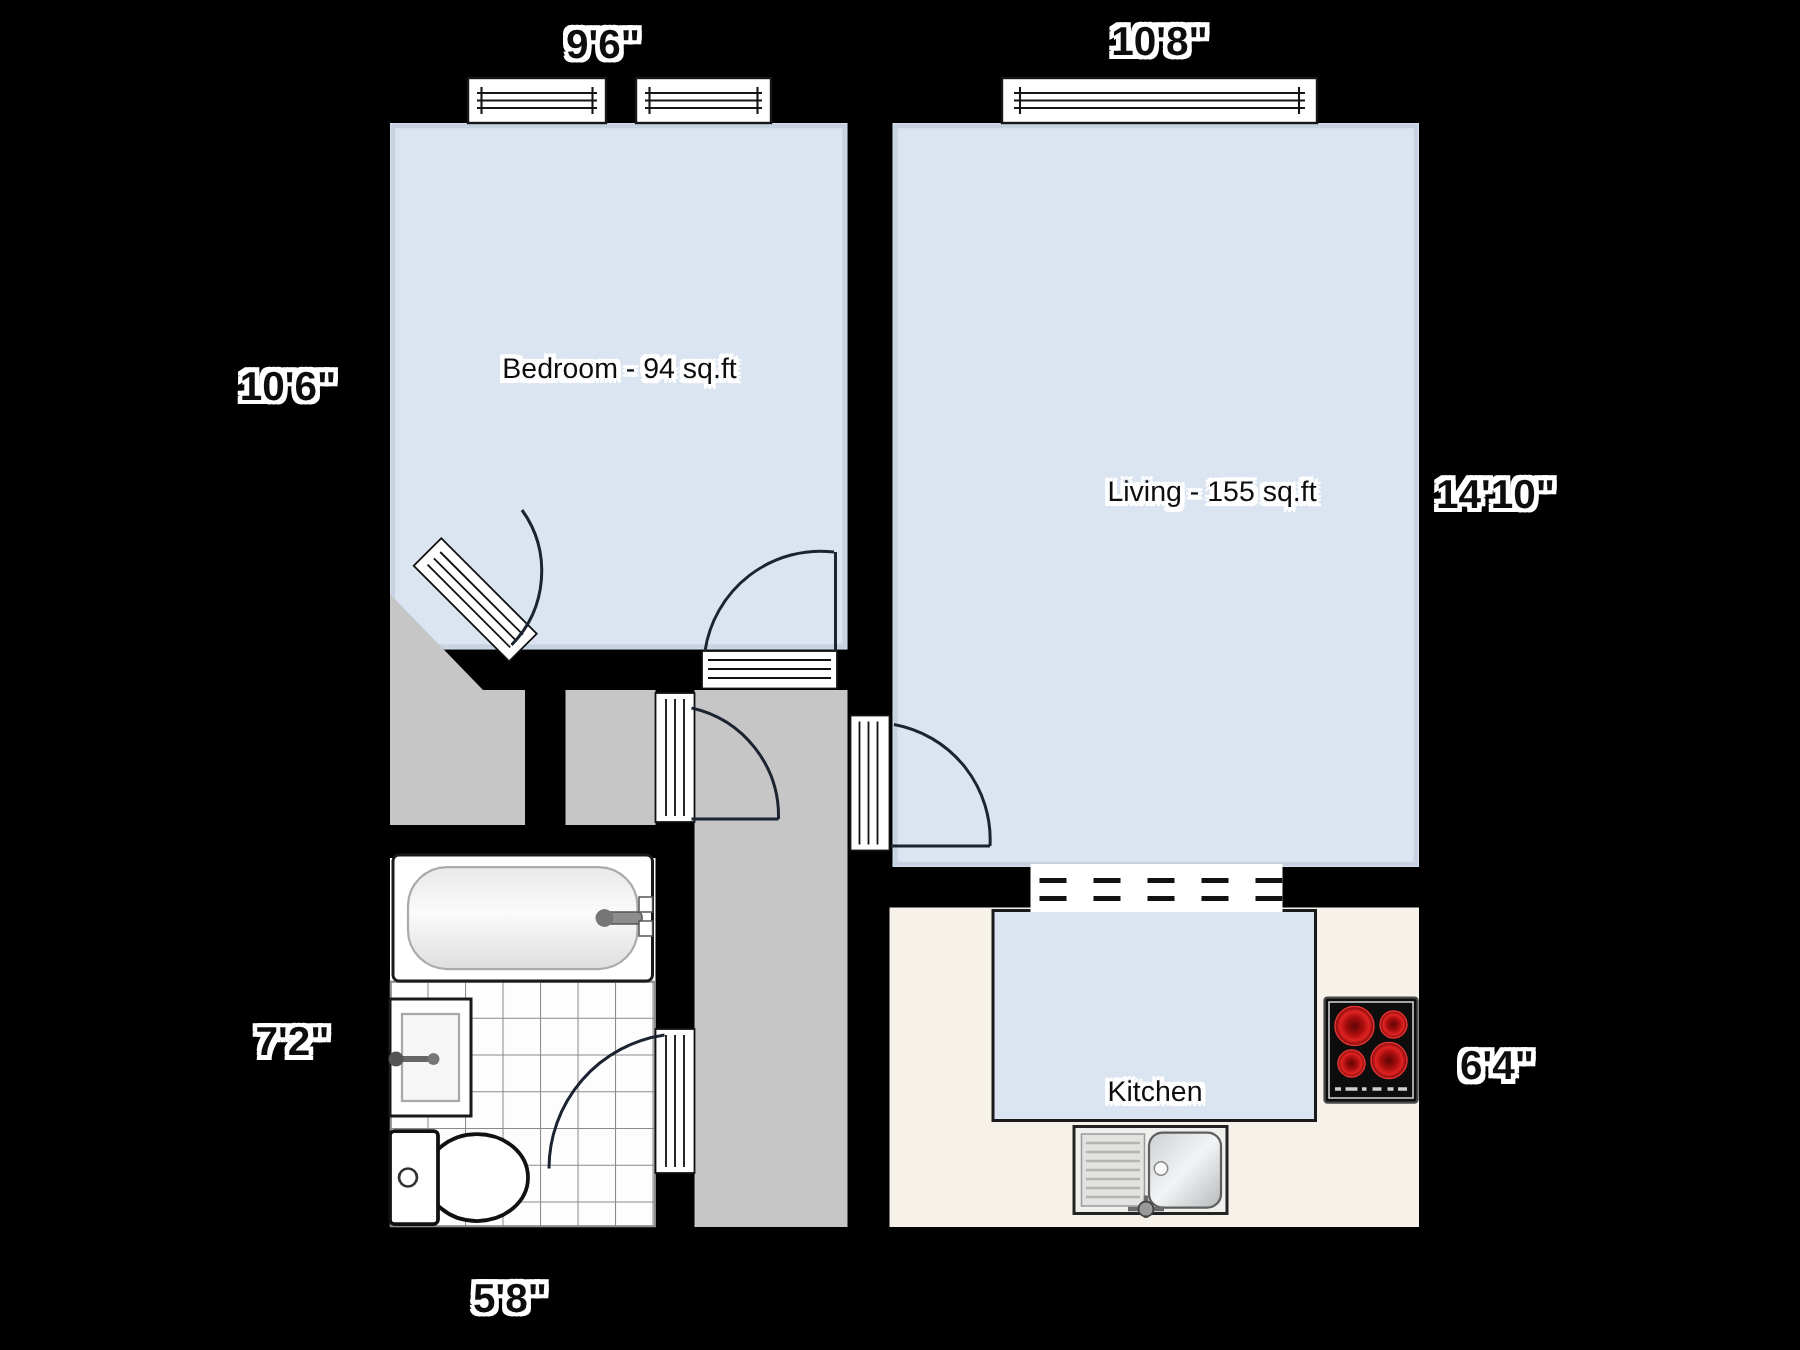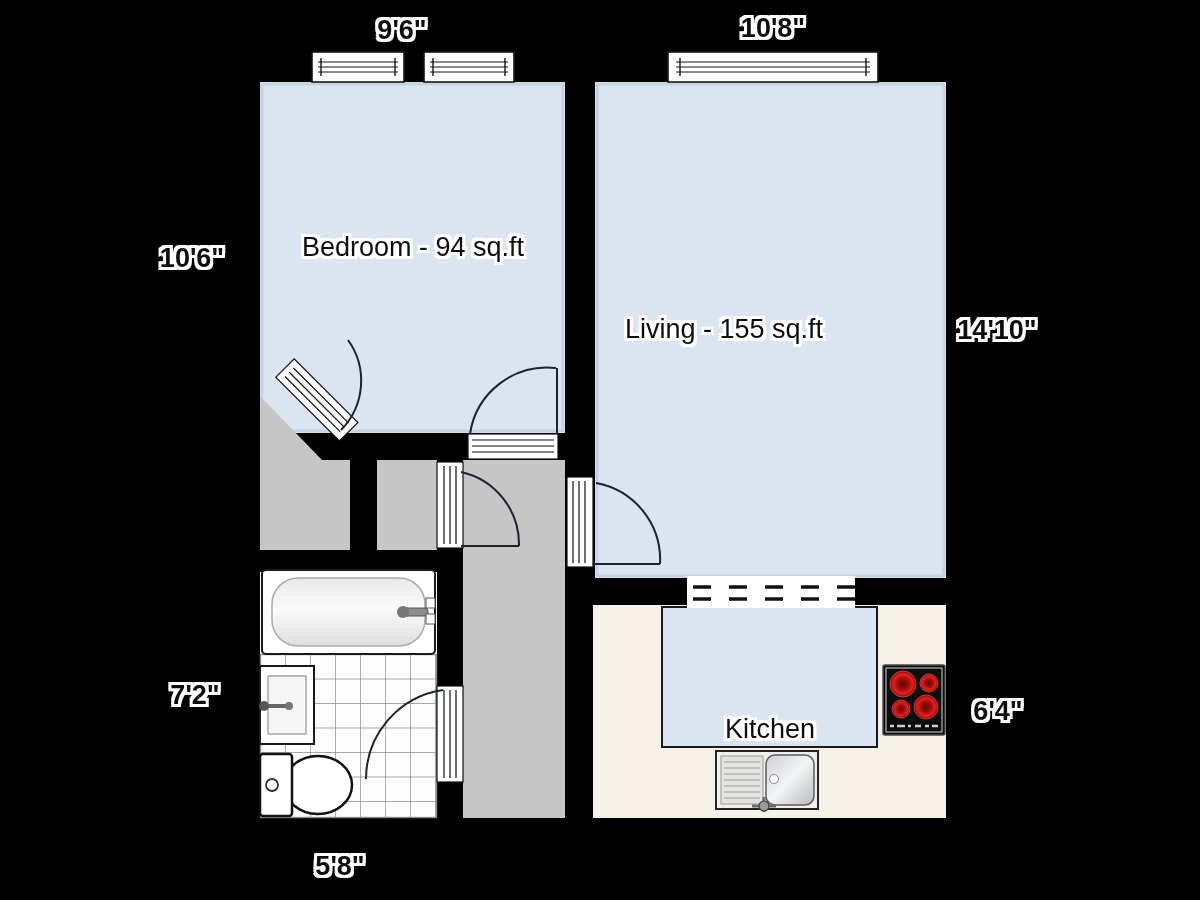--- a/index.html
+++ b/index.html
@@ -10,21 +10,21 @@
   .stage svg{position:absolute;left:0;top:0;}
   .lbl{
     position:absolute;transform:translate(-50%,-50%);
     color:#0d0d0d;white-space:nowrap;z-index:5;
     text-shadow:
       -3px -3px 0 #fff, 0 -3px 0 #fff, 3px -3px 0 #fff,
       -3px  0   0 #fff, 3px  0   0 #fff,
       -3px  3px 0 #fff, 0  3px 0 #fff, 3px 3px 0 #fff,
       -2px -2px 0 #fff, 2px -2px 0 #fff, -2px 2px 0 #fff, 2px 2px 0 #fff;
   }
-  .room{font-size:27px;font-weight:400;}
+  .room{font-size:19px;font-weight:400;}
   .dim{font-size:27px;font-weight:700;}
 </style>
 </head>
 <body>
 
 <div class="stage">
 
 <svg width="1200" height="900" viewBox="0 0 1200 900">
   <defs>
     <pattern id="tiles" patternUnits="userSpaceOnUse" x="260" y="654" width="25" height="24.5">
@@ -159,21 +159,21 @@
     <rect x="721" y="756" width="42" height="48" fill="#e2e2e0" stroke="#9a9a9a" stroke-width="1"></rect>
     <path d="M724 762 H760 M724 768 H760 M724 774 H760 M724 780 H760 M724 786 H760 M724 792 H760 M724 798 H760" stroke="#b4b4b2" stroke-width="1.6" fill="none"></path>
     <rect x="766" y="755" width="48" height="50" rx="9" fill="url(#basinGrad)" stroke="#5e5e5e" stroke-width="1.5"></rect>
     <circle cx="774" cy="779" r="4.5" fill="#fafafa" stroke="#888" stroke-width="1"></circle>
     <path d="M752 806 H776 M764 797 V812" stroke="#6a6a6a" stroke-width="3" fill="none"></path>
     <circle cx="764" cy="806" r="5" fill="#9a9a9a" stroke="#444" stroke-width="1.2"></circle>
   </g>
 </svg>
 
 <div class="lbl room" style="left:413px;top:247px">Bedroom - 94 sq.ft</div>
-<div class="lbl room" style="left:724px;top:329px">Living - 155 sq.ft</div>
+<div class="lbl room" style="left:808px;top:329px">Living - 155 sq.ft</div>
 <div class="lbl room" style="left:770px;top:729px">Kitchen</div>
 
 <div class="lbl dim" style="left:402px;top:30px">9'6"</div>
 <div class="lbl dim" style="left:773px;top:28px">10'8"</div>
 <div class="lbl dim" style="left:192px;top:258px">10'6"</div>
 <div class="lbl dim" style="left:997px;top:330px">14'10"</div>
 <div class="lbl dim" style="left:195px;top:695px">7'2"</div>
 <div class="lbl dim" style="left:998px;top:711px">6'4"</div>
 <div class="lbl dim" style="left:340px;top:866px">5'8"</div>
 

